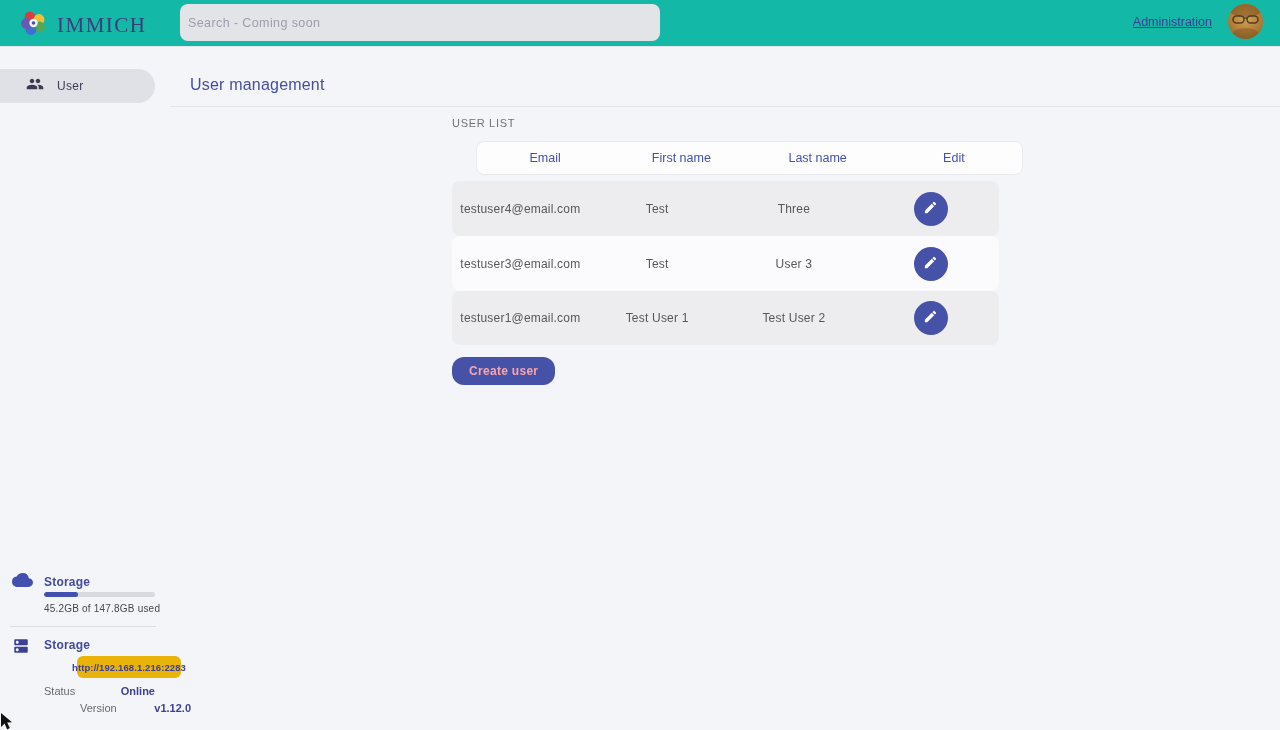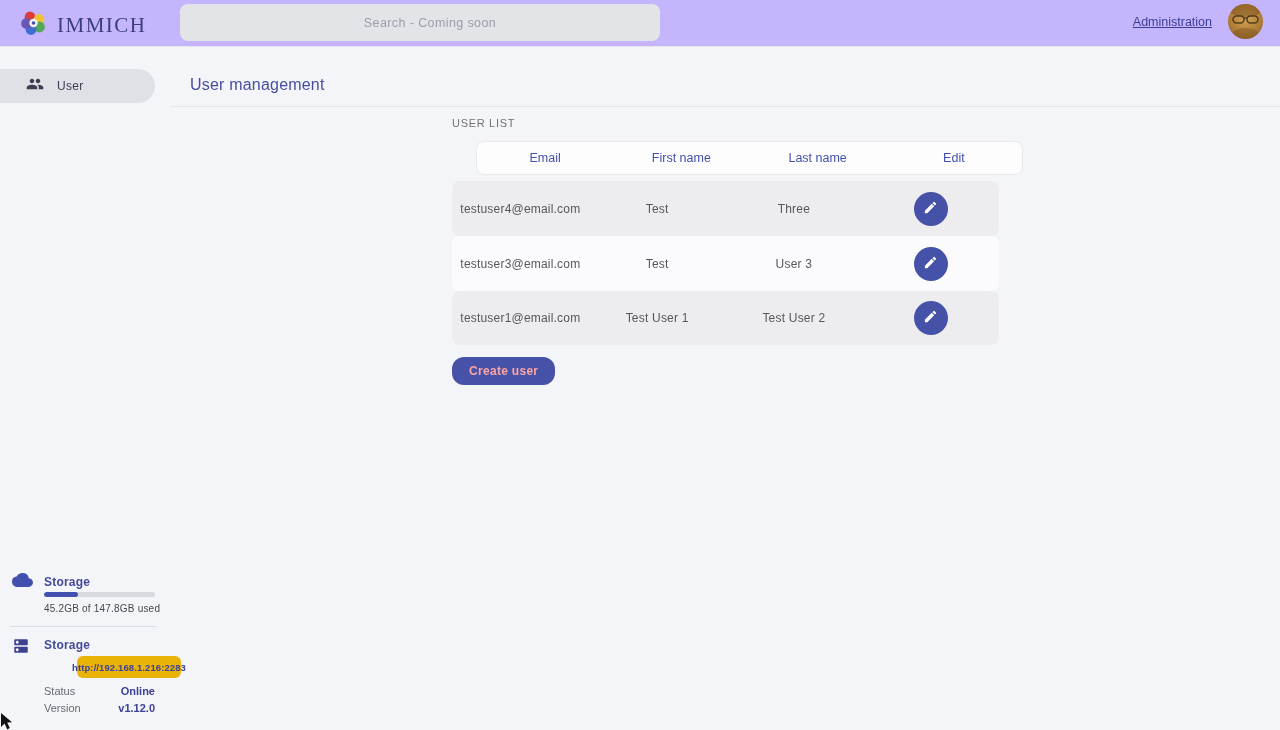--- a/index.html
+++ b/index.html
@@ -7,35 +7,35 @@
   body {
     font-family: "Liberation Sans", sans-serif;
     background: #f4f5f8;
     position: relative;
     color: #56575c;
   }
 
   
   .topbar {
     position: absolute; left: 0; top: 0; width: 1280px; height: 47px;
-    background: #c4b5fd; border-bottom: 1px solid #e5e6ec;
+    background: #14b8a6; border-bottom: 1px solid #e5e6ec;
   }
   .logo { position: absolute; left: 20px; top: 9px; display: flex; align-items: center; gap: 9px; }
   .logo-text {
     font-family: "Liberation Serif", serif;
     font-size: 21px; letter-spacing: 1.5px; color: #3c3e7c;
   }
   .searchbar {
     position: absolute; left: 180px; top: 4px; width: 480px; height: 37px;
     background: #e3e4e8; border-radius: 8px; display: flex; align-items: center;
   }
   .searchbar input {
     width: 100%; height: 100%; background: transparent; border: none; outline: none;
-    padding-left: 20px; font-size: 12.5px; color: #5d606c;
-    font-family: "Liberation Sans", sans-serif; letter-spacing: .4px; text-align: center;
+    padding-left: 8px; font-size: 12.5px; color: #5d606c;
+    font-family: "Liberation Sans", sans-serif; letter-spacing: .4px;
   }
   .searchbar input::placeholder { color: #9b9eab; }
   .admin-link {
     position: absolute; right: 68px; top: 15px;
     font-size: 12.5px; font-weight: 400; color: #3c3f97;
     text-decoration: underline; cursor: pointer;
   }
   .avatar {
     position: absolute; left: 1228px; top: 4px; width: 35px; height: 35px;
     border-radius: 50%; overflow: hidden; cursor: pointer;
@@ -172,21 +172,21 @@
     <path d="M20 13H4c-.55 0-1 .45-1 1v6c0 .55.45 1 1 1h16c.55 0 1-.45 1-1v-6c0-.55-.45-1-1-1zM7 19c-1.1 0-2-.9-2-2s.9-2 2-2 2 .9 2 2-.9 2-2 2zM20 3H4c-.55 0-1 .45-1 1v6c0 .55.45 1 1 1h16c.55 0 1-.45 1-1V4c0-.55-.45-1-1-1zM7 9c-1.1 0-2-.9-2-2s.9-2 2-2 2 .9 2 2-.9 2-2 2z"></path>
   </svg>
 </span>
 <div class="side-title server-title">Storage</div>
 <div class="url-chip">http://192.168.1.216:2283</div>
 
 <div class="kv-row" style="top: 685px;">
   <span class="k">Status</span>
   <span class="v">Online</span>
 </div>
-<div class="kv-row" style="top: 702px;">
+<div class="kv-row" style="top: 702px; margin-left: 36px;">
   <span class="k">Version</span>
   <span class="v">v1.12.0</span>
 </div>
 
 <div class="page-title">User management</div>
 <div class="title-divider"></div>
 
 <div class="section-label">USER LIST</div>
 
 <div class="table-head">

